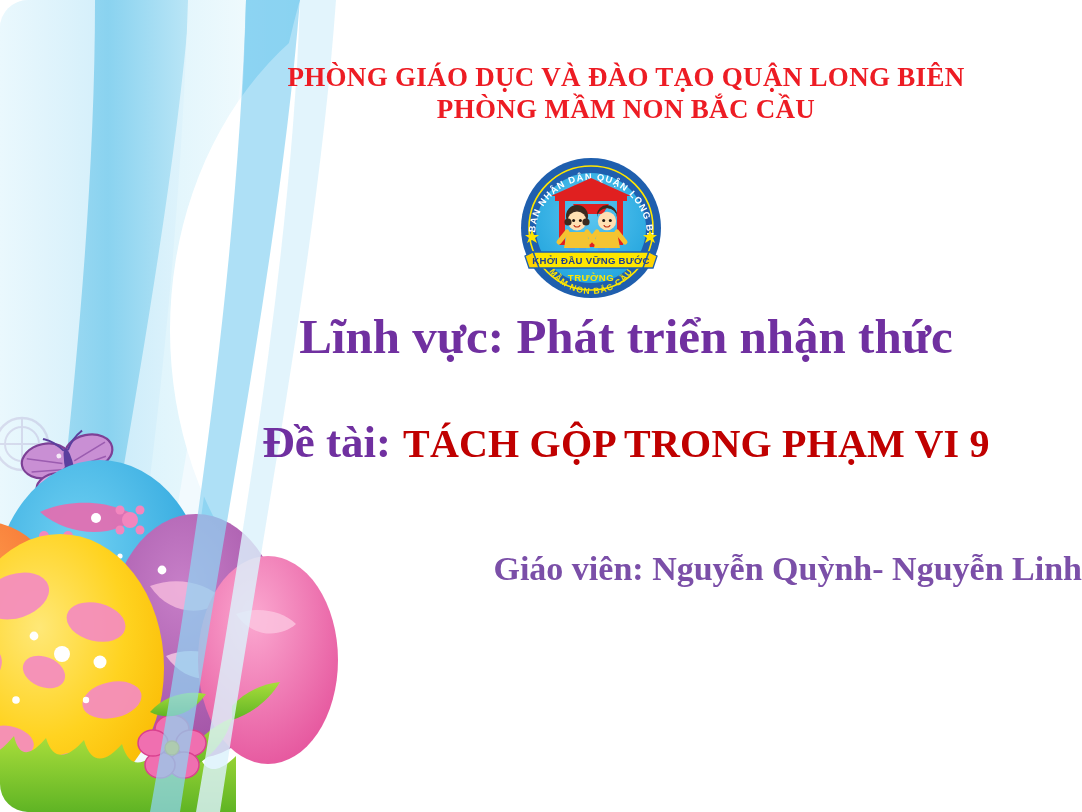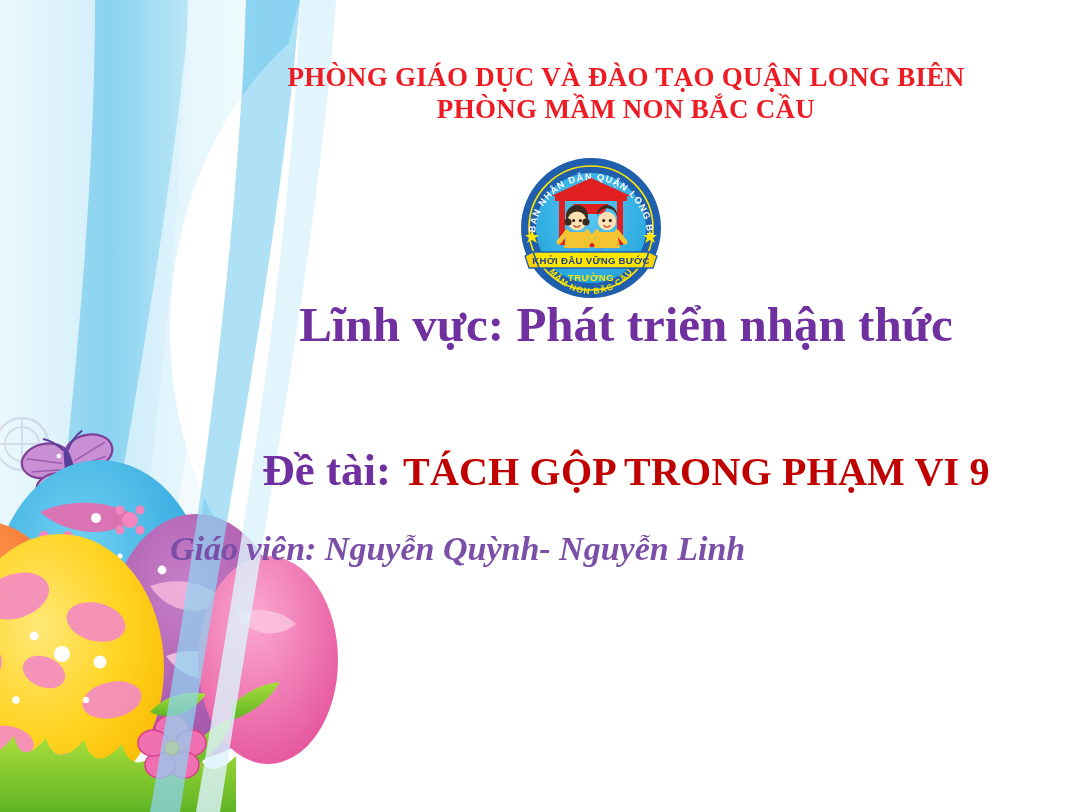--- a/index.html
+++ b/index.html
@@ -8,20 +8,21 @@
     padding: 0;
     background: #ffffff;
   }
   #slide {
     position: relative;
     width: 1082px;
     height: 812px;
     overflow: hidden;
     background: #ffffff;
     font-family: "Liberation Serif", "DejaVu Serif", serif;
+    border-radius: 28px;
   }
 
   
   #decor-left {
     position: absolute;
     left: 0;
     top: 0;
     width: 420px;
     height: 812px;
     pointer-events: none;
@@ -49,57 +50,55 @@
     left: 515px;
     top: 152px;
     width: 152px;
     height: 148px;
   }
 
   
   .title-1 {
     position: absolute;
     left: 170px;
-    top: 298px;
+    top: 310px;
     width: 912px;
     text-align: center;
     font-weight: bold;
     font-size: 49px;
     line-height: 1.1;
     white-space: nowrap;
   }
   .title-2 {
     position: absolute;
     left: 170px;
     top: 418px;
     width: 912px;
     text-align: center;
     line-height: 1.1;
     white-space: nowrap;
-    margin-top: 28px;
   }
   .title-2 .lbl {
     font-weight: bold;
     font-size: 45px;
   }
   .title-2 .val {
     font-weight: bold;
     font-size: 40px;
     letter-spacing: 0.2px;
   }
 
   
   .teacher-block {
     position: absolute;
     left: 170px;
-    top: 528px;
+    top: 548px;
     width: 912px;
-    text-align: left;
+    text-align: right;
     line-height: 1.25;
-    font-style: italic;
   }
   .teacher-line {
     font-weight: bold;
     font-size: 34px;
     white-space: nowrap;
   }
 </style>
 </head>
 <body>
 

